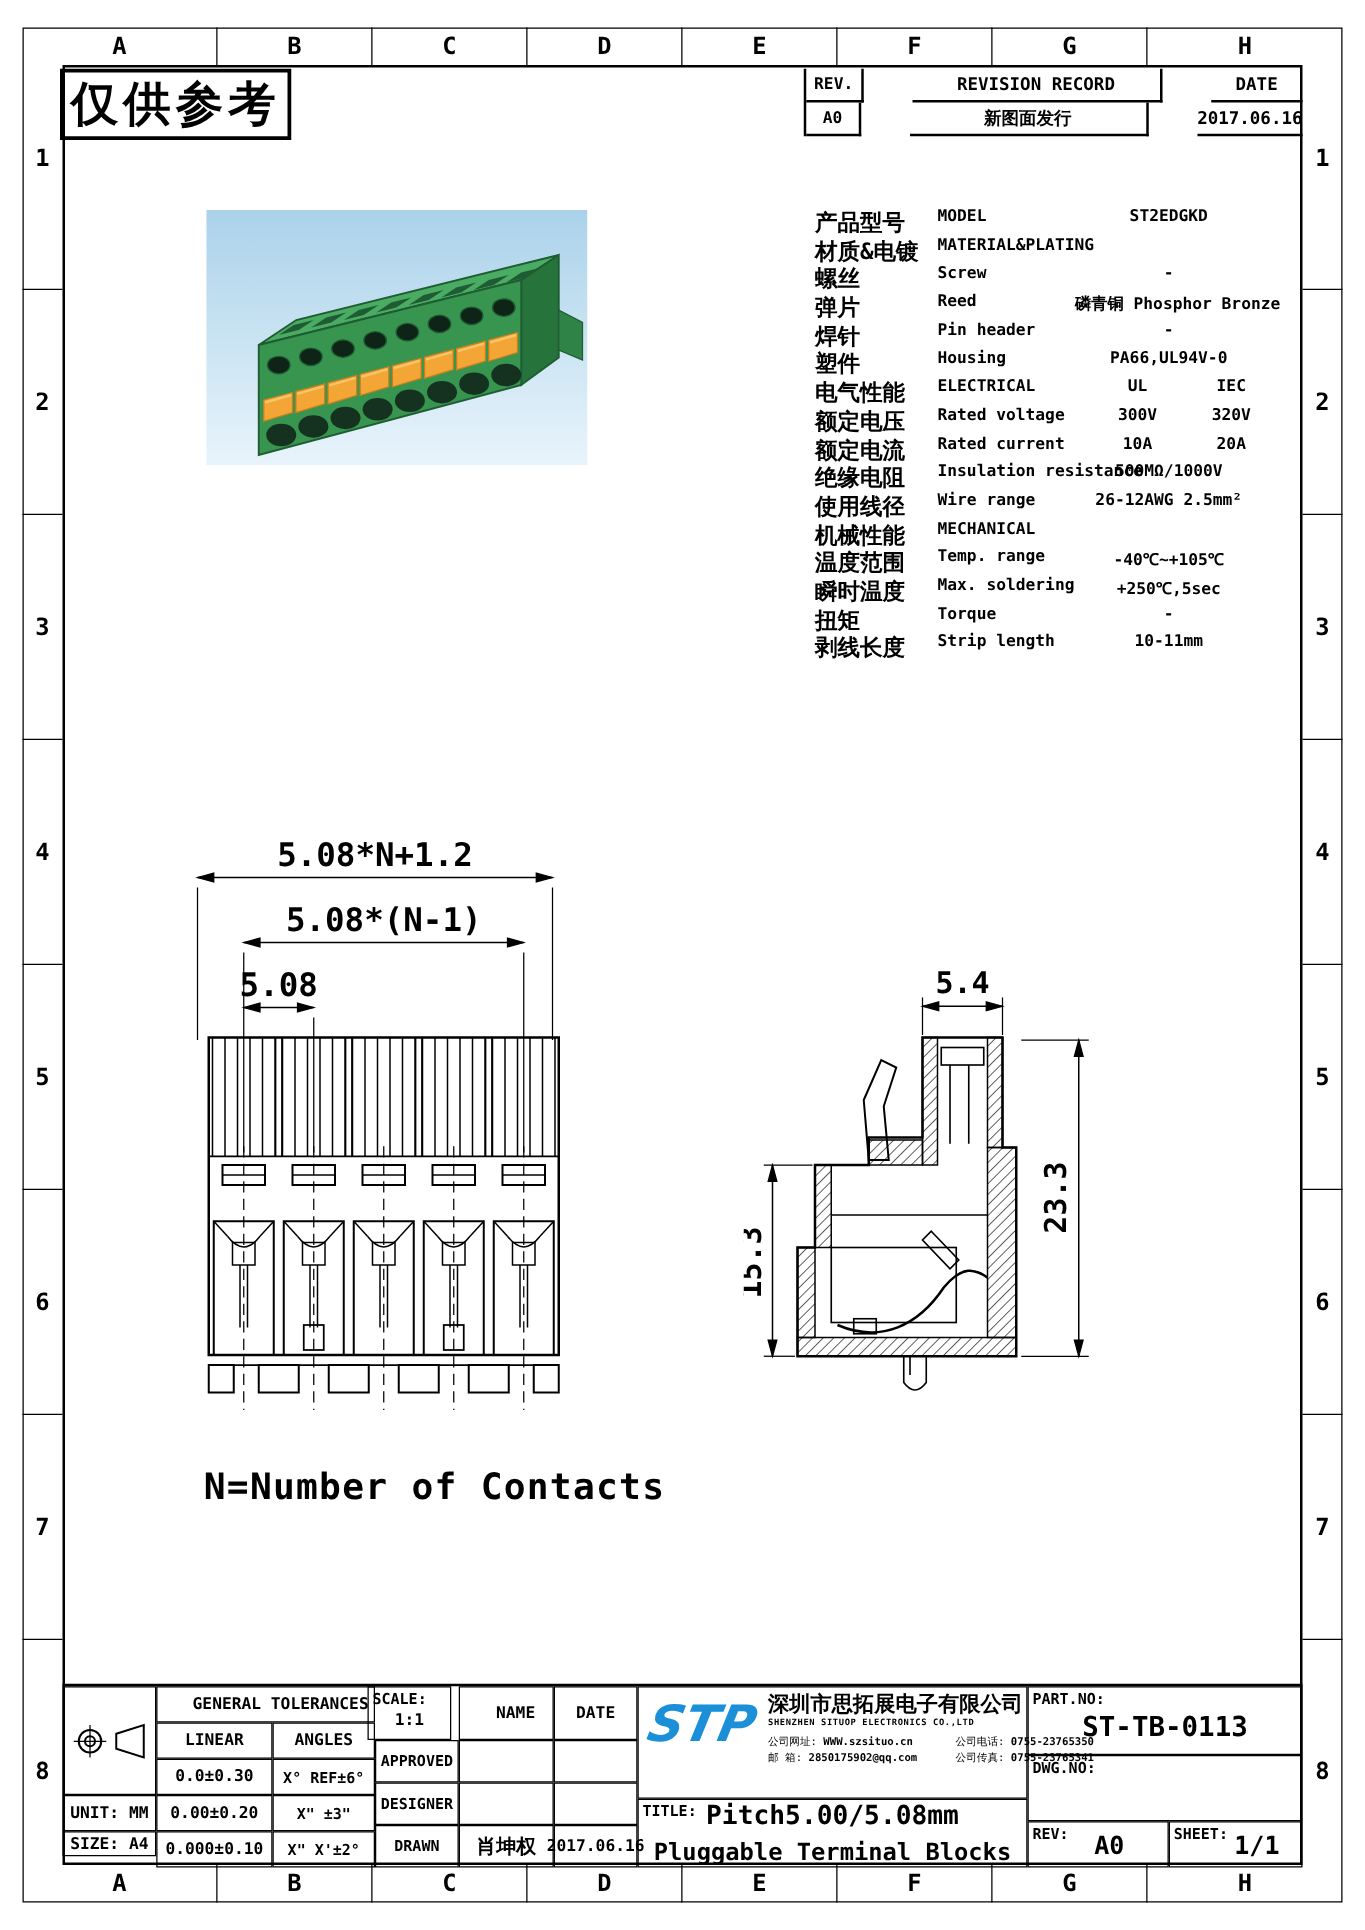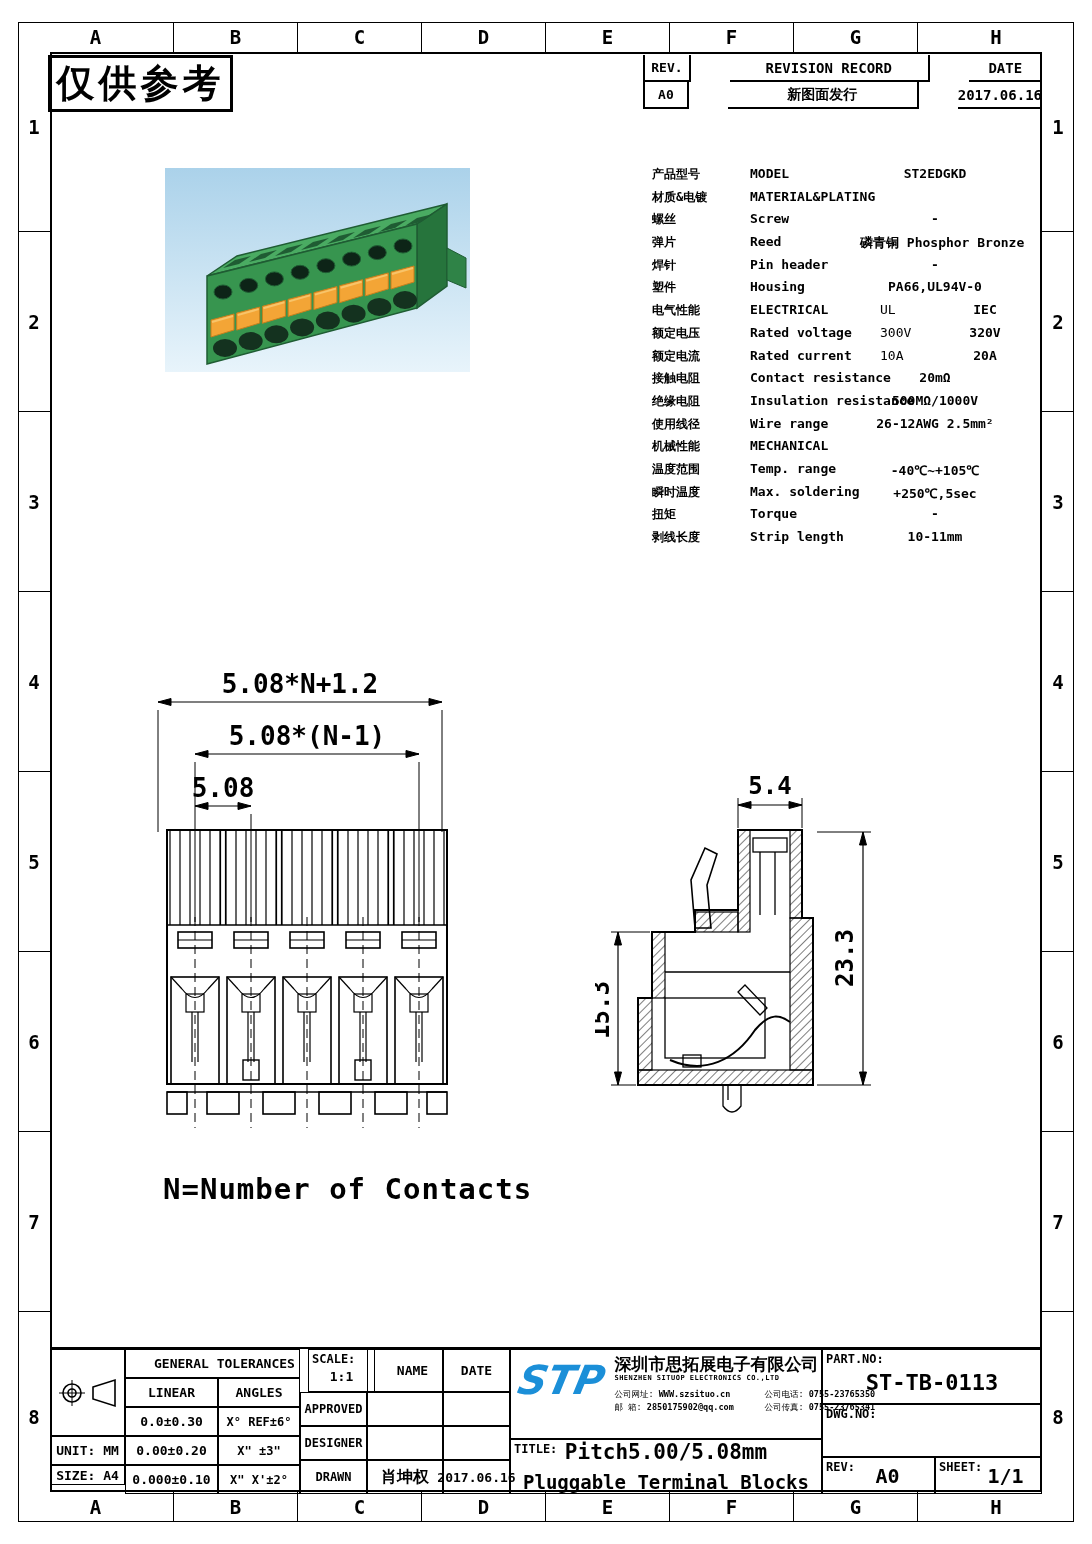--- a/index.html
+++ b/index.html
@@ -28,24 +28,24 @@
   .rev-cell{box-sizing:border-box;border-bottom:2px solid #000;border-right:2px solid #000;
             display:flex;align-items:center;justify-content:center;font-weight:bold;}
   .rev-cell:last-child{border-right:none;}
   .rc-rev{width:57px;font-size:13px;}
   .rc-rec{width:250px;font-size:14px;}
   .rc-date{width:92px;font-size:14px;}
   
   .spec-table{left:650px;top:163px;width:392px;}
   .spec-row{position:relative;height:22.7px;font-size:13px;}
   .spec-row span{position:absolute;top:3px;white-space:nowrap;}
-  .spec-cn{left:2px;font-weight:bold;font-size:12px;}
+  .spec-cn{left:2px;font-weight:bold;font-size:18px;}
   .spec-en{left:100px;font-weight:bold;}
   .spec-val{left:210px;width:150px;text-align:center;font-weight:bold;}
-  .spec-ul{left:230px;width:60px;font-weight:normal;}
+  .spec-ul{left:230px;width:60px;text-align:center;font-weight:bold;}
   .spec-iec{left:300px;width:70px;text-align:center;font-weight:bold;}
   
   .note{left:163px;top:1172px;font-size:29px;font-weight:bold;letter-spacing:1px;}
   
   .tblock{left:50px;top:1347px;width:992px;height:145px;border-top:2.5px solid #000;}
   .tcell{position:absolute;box-sizing:border-box;border:1.5px solid #000;
          display:flex;align-items:center;justify-content:center;font-weight:bold;}
   .tcell .corner-label{position:absolute;left:3px;top:2px;font-size:12px;font-weight:bold;}
   .lbl13{font-size:13px;} .lbl12{font-size:12px;}
   .company-cell{flex-direction:row;justify-content:flex-start;align-items:flex-start;padding:4px 6px;}
@@ -237,25 +237,20 @@
         <span class="spec-ul">300V</span>
         <span class="spec-iec">320V</span>
       </div>
       <div class="spec-row">
         <span class="spec-cn">额定电流</span>
         <span class="spec-en">Rated current</span>
         <span class="spec-ul">10A</span>
         <span class="spec-iec">20A</span>
       </div>
       <div class="spec-row">
-        <span class="spec-cn">接触电阻</span>
-        <span class="spec-en">Contact resistance</span>
-        <span class="spec-val">20mΩ</span>
-      </div>
-      <div class="spec-row">
         <span class="spec-cn">绝缘电阻</span>
         <span class="spec-en">Insulation resistance</span>
         <span class="spec-val">500MΩ/1000V</span>
       </div>
       <div class="spec-row">
         <span class="spec-cn">使用线径</span>
         <span class="spec-en">Wire range</span>
         <span class="spec-val">26-12AWG 2.5mm²</span>
       </div>
       <div class="spec-row">
@@ -454,21 +449,21 @@
     <div class="tcell lbl13" style="left:75px;top:0;width:175px;height:29px;padding-left:24px;">GENERAL TOLERANCES</div>
     <div class="tcell lbl13" style="left:75px;top:29px;width:93px;height:29px;">LINEAR</div>
     <div class="tcell lbl13" style="left:168px;top:29px;width:82px;height:29px;">ANGLES</div>
     <div class="tcell lbl13" style="left:75px;top:58px;width:93px;height:29px;">0.0±0.30</div>
     <div class="tcell lbl12" style="left:168px;top:58px;width:82px;height:29px;">X° REF±6°</div>
     <div class="tcell lbl13" style="left:75px;top:87px;width:93px;height:29px;">0.00±0.20</div>
     <div class="tcell lbl12" style="left:168px;top:87px;width:82px;height:29px;">X" ±3"</div>
     <div class="tcell lbl13" style="left:75px;top:116px;width:93px;height:29px;">0.000±0.10</div>
     <div class="tcell lbl12" style="left:168px;top:116px;width:82px;height:29px;">X" X'±2°</div>
 
-    <div class="tcell" style="left:258px;top:0;width:67px;height:43px;">
+    <div class="tcell" style="left:244px;top:0;width:67px;height:43px;">
       <span class="corner-label">SCALE:</span>
       <span class="lbl13" style="margin-top:12px;">1:1</span>
     </div>
     <div class="tcell lbl12" style="left:250px;top:43px;width:67px;height:34px;">APPROVED</div>
     <div class="tcell lbl12" style="left:250px;top:77px;width:67px;height:34px;">DESIGNER</div>
     <div class="tcell lbl12" style="left:250px;top:111px;width:67px;height:34px;">DRAWN</div>
 
     <div class="tcell lbl13" style="left:317px;top:0;width:76px;height:43px;padding-left:15px;">NAME</div>
     <div class="tcell lbl13" style="left:393px;top:0;width:67px;height:43px;">DATE</div>
     <div class="tcell" style="left:317px;top:43px;width:76px;height:34px;"></div>

